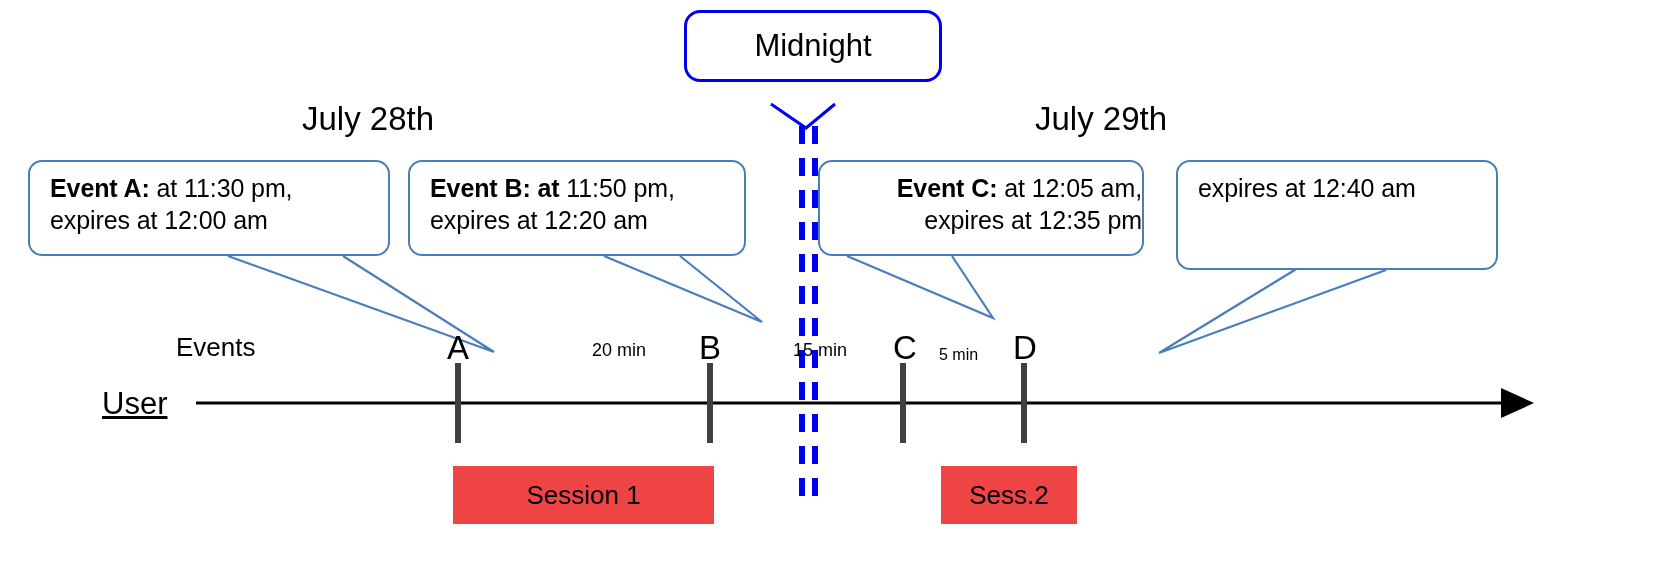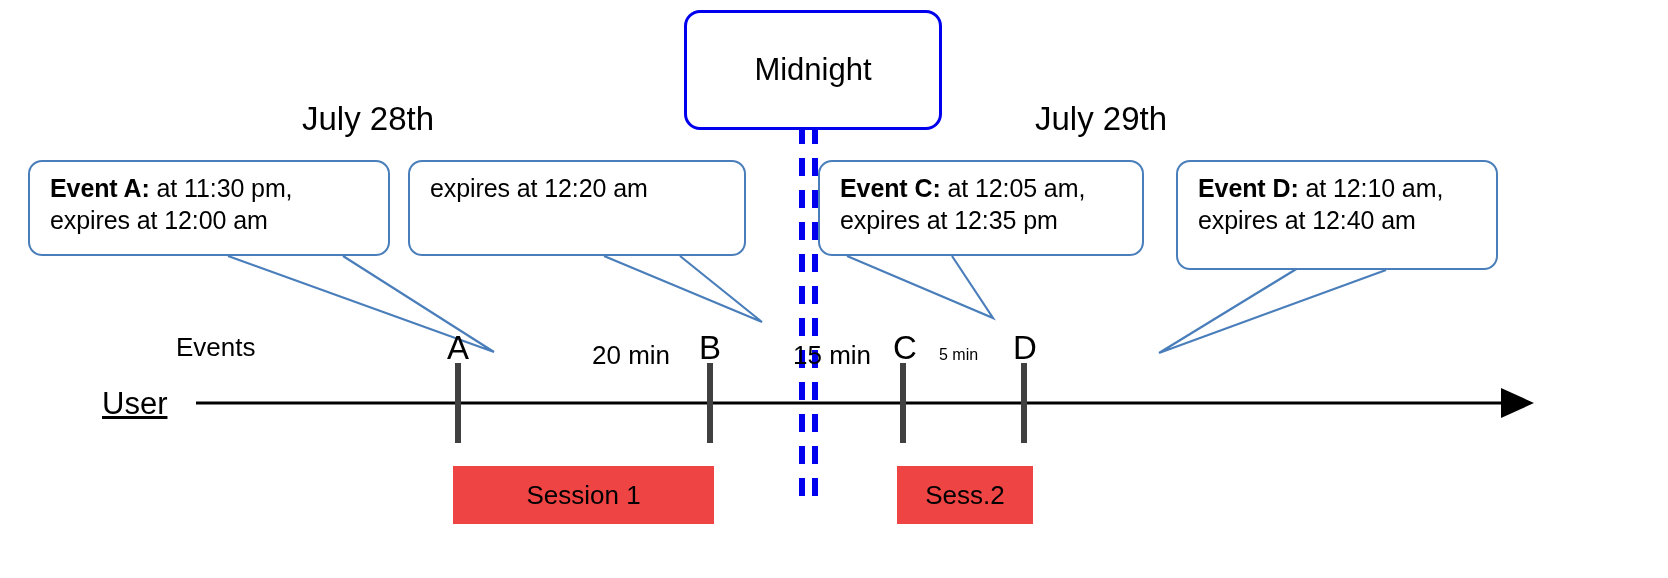--- a/index.html
+++ b/index.html
@@ -67,21 +67,21 @@
   
   .txt {
     position: absolute;
     white-space: nowrap;
     color: #000000;
   }
   .date-label { font-size: 33px; }
   .user-label { font-size: 31px; text-decoration: underline; }
   .events-label { font-size: 26px; }
   .tick-label { font-size: 33px; }
-  .gap-label { font-size: 26px; }
+  .gap-label { font-size: 18px; }
   .gap-label-small { font-size: 16px; }
 
   
   .session-box {
     position: absolute;
     box-sizing: border-box;
     background: #ef4444;
     display: flex;
     align-items: center;
     justify-content: center;
@@ -116,50 +116,50 @@
       </marker>
     </defs>
     <line x1="196" y1="403" x2="1528" y2="403" stroke="#000000" stroke-width="3" marker-end="url(#axis-arrow)"></line>
 
     <line x1="458" y1="363" x2="458" y2="443" stroke="#404040" stroke-width="6"></line>
     <line x1="710" y1="363" x2="710" y2="443" stroke="#404040" stroke-width="6"></line>
     <line x1="903" y1="363" x2="903" y2="443" stroke="#404040" stroke-width="6"></line>
     <line x1="1024" y1="363" x2="1024" y2="443" stroke="#404040" stroke-width="6"></line>
   </svg>
 
-  <div id="midnight-callout" style="left:684px; top:10px; width:258px; height:120px;">
+  <div id="midnight-callout" style="left:684px; top:10px; width:258px; height:72px;">
     <span>Midnight</span>
   </div>
 
   <div class="txt date-label" style="left:302px; top:100px;">July 28th</div>
 
   <div class="txt date-label" style="left:1035px; top:100px;">July 29th</div>
 
   <div class="callout" id="callout-event-a" style="left:28px; top:160px; width:362px; height:96px;">
     <div class="callout-line">
       <span class="ev-label">Event A:</span><span class="ev-label"></span><span> at 11:30 pm,</span>
     </div>
     <div class="callout-line">expires at 12:00 am</div>
   </div>
 
   <div class="callout" id="callout-event-b" style="left:408px; top:160px; width:338px; height:96px;">
+    <div class="callout-line">
+      <span class="ev-label">Event B:</span><span class="ev-label"> at</span><span> 11:50 pm,</span>
+    </div>
     <div class="callout-line">expires at 12:20 am</div>
   </div>
 
-  <div class="callout" id="callout-event-c" style="left:818px; top:160px; width:326px; height:96px;">
+  <div class="callout" id="callout-event-c" style="left:818px; top:160px; width:326px; height:96px;text-align:right;">
     <div class="callout-line">
       <span class="ev-label">Event C:</span><span class="ev-label"></span><span> at 12:05 am,</span>
     </div>
     <div class="callout-line">expires at 12:35 pm</div>
   </div>
 
   <div class="callout" id="callout-event-d" style="left:1176px; top:160px; width:322px; height:110px;">
-    <div class="callout-line">
-      <span class="ev-label">Event D:</span><span class="ev-label"></span><span>  at 12:10 am,</span>
-    </div>
     <div class="callout-line">expires at 12:40 am</div>
   </div>
 
   <div class="txt events-label" style="left:176px; top:332px;">Events</div>
 
   <div class="txt user-label" style="left:102px; top:386px;">User</div>
 
   <div class="txt tick-label" style="left:447px; top:329px;">A</div>
 
   <div class="txt tick-label" style="left:699px; top:329px;">B</div>
@@ -171,17 +171,17 @@
   <div class="txt gap-label" style="left:592px; top:340px;">20 min</div>
 
   <div class="txt gap-label" style="left:793px; top:340px;">15 min</div>
 
   <div class="txt gap-label-small" style="left:939px; top:346px;">5 min</div>
 
   <div class="session-box" style="left:453px; top:466px; width:261px; height:58px;">
     <span>Session 1</span>
   </div>
 
-  <div class="session-box" style="left:897px; top:466px; width:136px; height:58px;">
+  <div class="session-box" style="left:941px; top:466px; width:136px; height:58px;">
     <span>Sess.2</span>
   </div>
 
 </div>
 
 </body></html>

